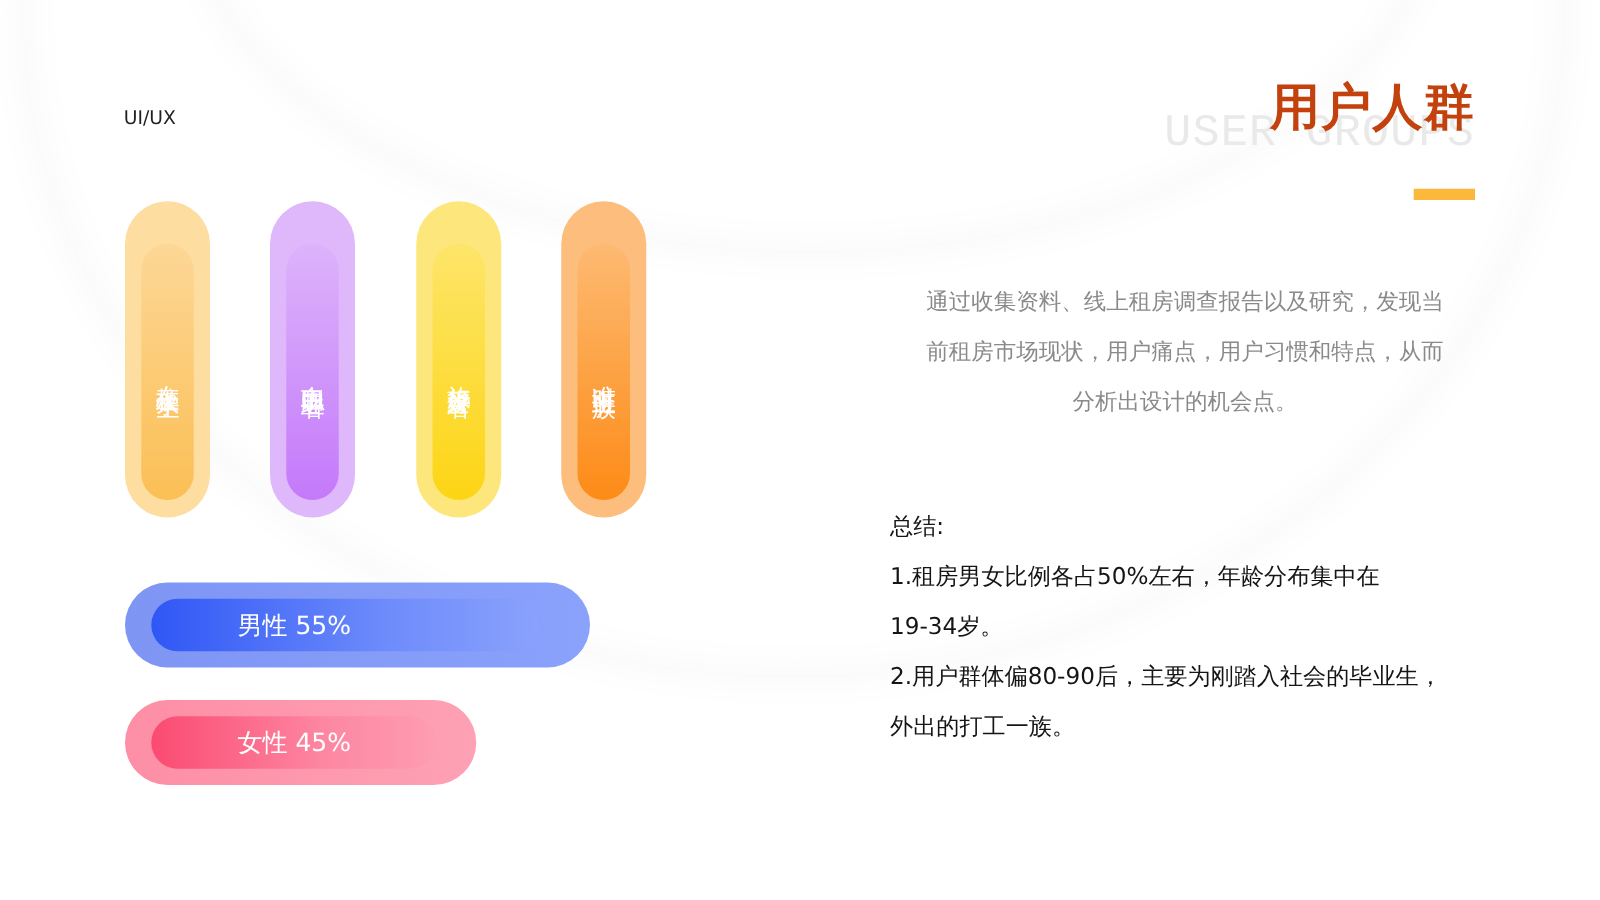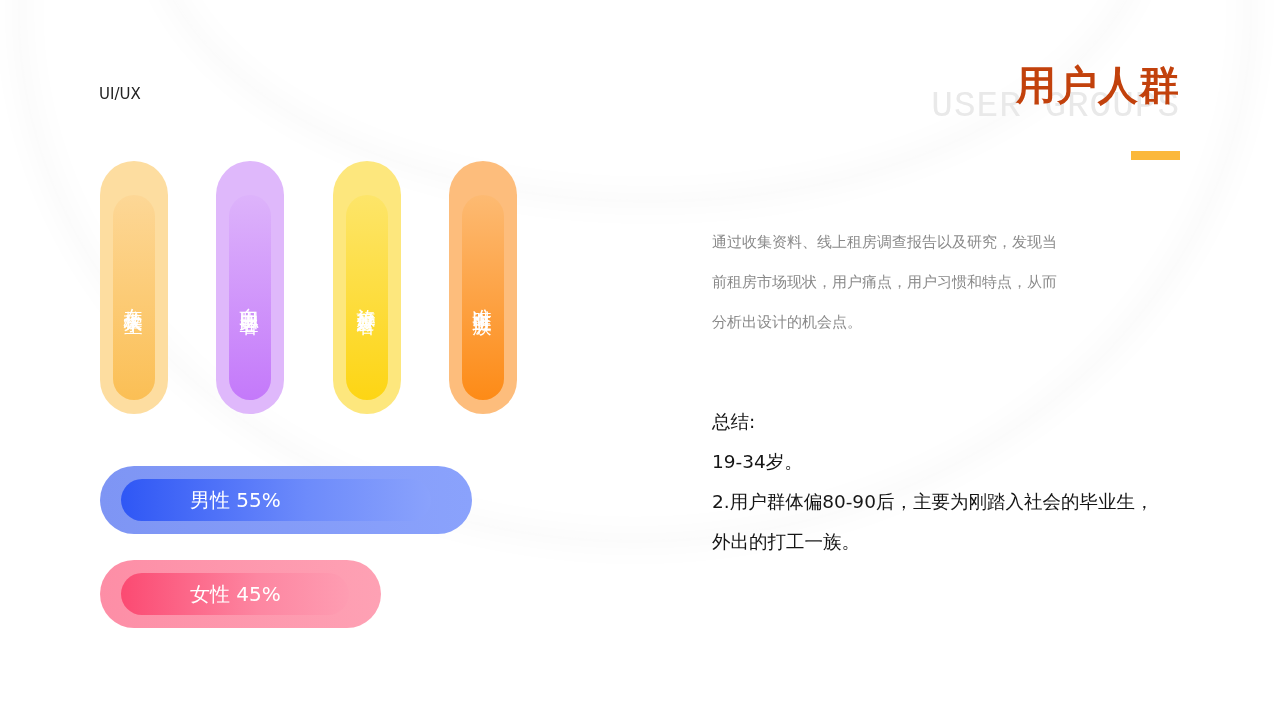--- a/index.html
+++ b/index.html
@@ -51,22 +51,23 @@
     position: absolute; left: 21px; top: 13px; bottom: 13px; border-radius: 22px;
     display: flex; align-items: center; padding-left: 21px; box-sizing: border-box;
   }
   .bar .label { color: #fff; font-size: 20px; margin-left: 48px; }
   .male { left: 100px; top: 466px; width: 372px; background: linear-gradient(90deg, #7e95f4 0%, #8aa2fc 100%); }
   .male .inner { width: 310px; background: linear-gradient(90deg, #2f57f5 0%, #6d8bfb 60%, #8aa2fc 100%); }
   .female { left: 100px; top: 560px; width: 281px; background: linear-gradient(90deg, #fd8ea6 0%, #fea1b4 100%); }
   .female .inner { width: 228px; background: linear-gradient(90deg, #fb4a72 0%, #fd86a1 60%, #fe9db2 100%); align-items: center; }
 
   .desc {
-    position: absolute; left: 712px; top: 222px; width: 472px; font-size: 15px; line-height: 40px;
+    position: absolute; left: 712px; top: 222px; width: 472px; font-size: 18px; line-height: 40px;
     color: #8a8a8a;
+    text-align: center;
   }
   .summary {
     position: absolute; left: 712px; top: 402px; width: 476px; font-size: 18.5px; line-height: 40px;
     color: #151515;
   }
   .summary div { white-space: nowrap; }
 </style>
 </head>
 <body>
 
@@ -111,16 +112,17 @@
 </div>
 
 <div class="desc">
   <div>通过收集资料、线上租房调查报告以及研究，发现当</div>
   <div>前租房市场现状，用户痛点，用户习惯和特点，从而</div>
   <div>分析出设计的机会点。</div>
 </div>
 
 <div class="summary">
   <div>总结:</div>
+  <div>1.租房男女比例各占50%左右，年龄分布集中在</div>
   <div>19-34岁。</div>
   <div>2.用户群体偏80-90后，主要为刚踏入社会的毕业生，</div>
   <div>外出的打工一族。</div>
 </div>
 
 </body></html>

